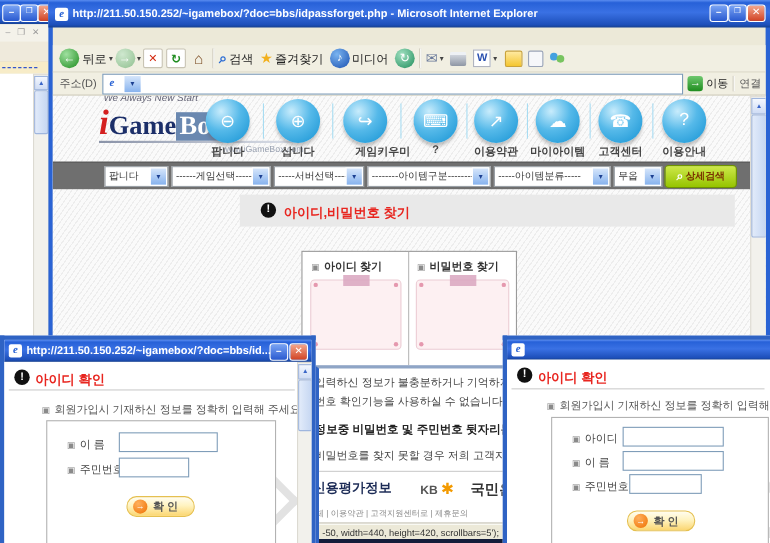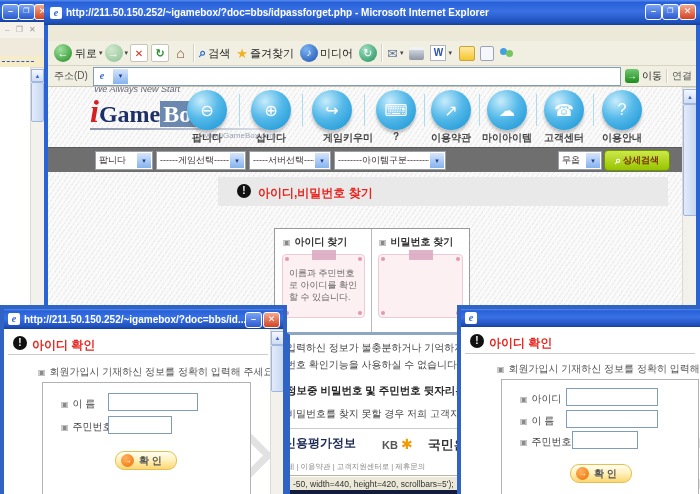--- a/index.html
+++ b/index.html
@@ -204,20 +204,24 @@
             <span class="arr">▾</span>
         </div>
         <div class="xpsel" style="left:201px;top:3px;width:80px;">
           <span class="txt">-----서버선택-----</span>
             <span class="arr">▾</span>
         </div>
         <div class="xpsel" style="left:286px;top:3px;width:110px;">
           <span class="txt">--------아이템구분--------</span>
             <span class="arr">▾</span>
         </div>
+        <div class="xpsel" style="left:401px;top:3px;width:104px;">
+          <span class="txt">-----아이템분류-----</span>
+            <span class="arr">▾</span>
+        </div>
         <div class="xpsel" style="left:510px;top:3px;width:42px;">
           <span class="txt">무옵</span>
             <span class="arr">▾</span>
         </div>
         <div class="r" style="left:556px;top:2px;width:64px;height:19px;background:linear-gradient(180deg,#cde84a,#96c400);border:1px solid #6f9400;border-radius:4px;display:flex;align-items:center;justify-content:center;">
           <span style="color:#fff;font-size:11px;font-weight:bold;margin-right:2px;">⌕</span>
           <span style="font-size:9px;font-weight:bold;color:#7a3000;">상세검색</span>
         </div>
       </div>
 
@@ -231,21 +235,20 @@
 
         <span class="r" style="left:8px;top:6px;font-size:10px;font-weight:bold;color:#333;white-space:nowrap;">
           <span class="sbull">▣</span><span>아이디 찾기</span>
         </span>
         <div class="note" style="left:7px;top:25px;width:70px;height:46px;">
           <span class="tape"></span>
           <span class="pin" style="left:2px;top:2px;"></span>
           <span class="pin" style="right:2px;top:2px;"></span>
           <span class="pin" style="left:2px;bottom:2px;"></span>
           <span class="pin" style="right:2px;bottom:2px;"></span>
-          <span>이름과 주민번호로 아이디를 확인할 수 있습니다.</span>
         </div>
         <div class="pill" style="left:16px;top:136px;width:62px;height:17px;">
           <span class="oc">→</span>
           <span style="letter-spacing:1px;">GO</span>
         </div>
 
         <span class="r" style="left:104px;top:6px;font-size:10px;font-weight:bold;color:#333;white-space:nowrap;">
           <span class="sbull">▣</span><span>비밀번호 찾기</span>
         </span>
         <div class="note" style="left:103px;top:25px;width:72px;height:46px;">

